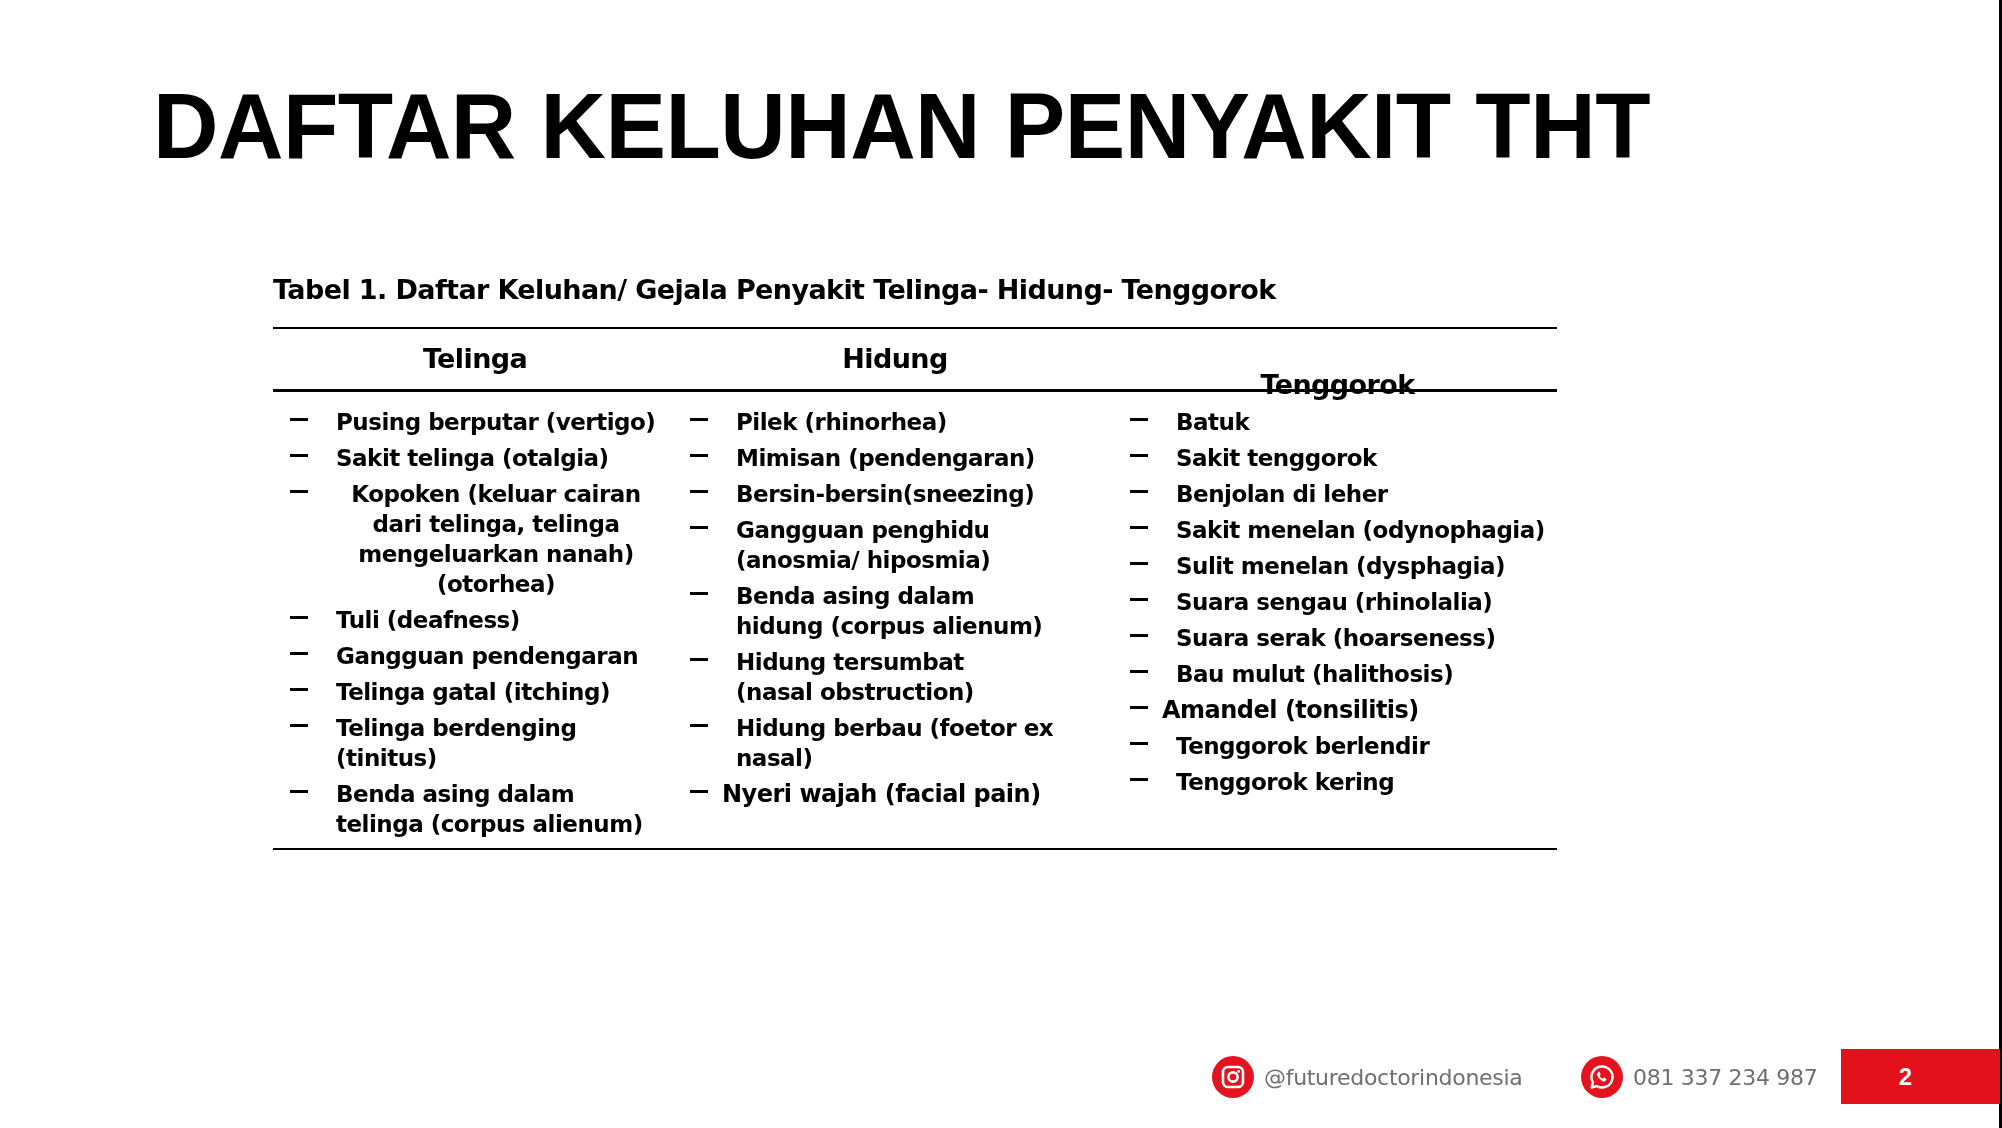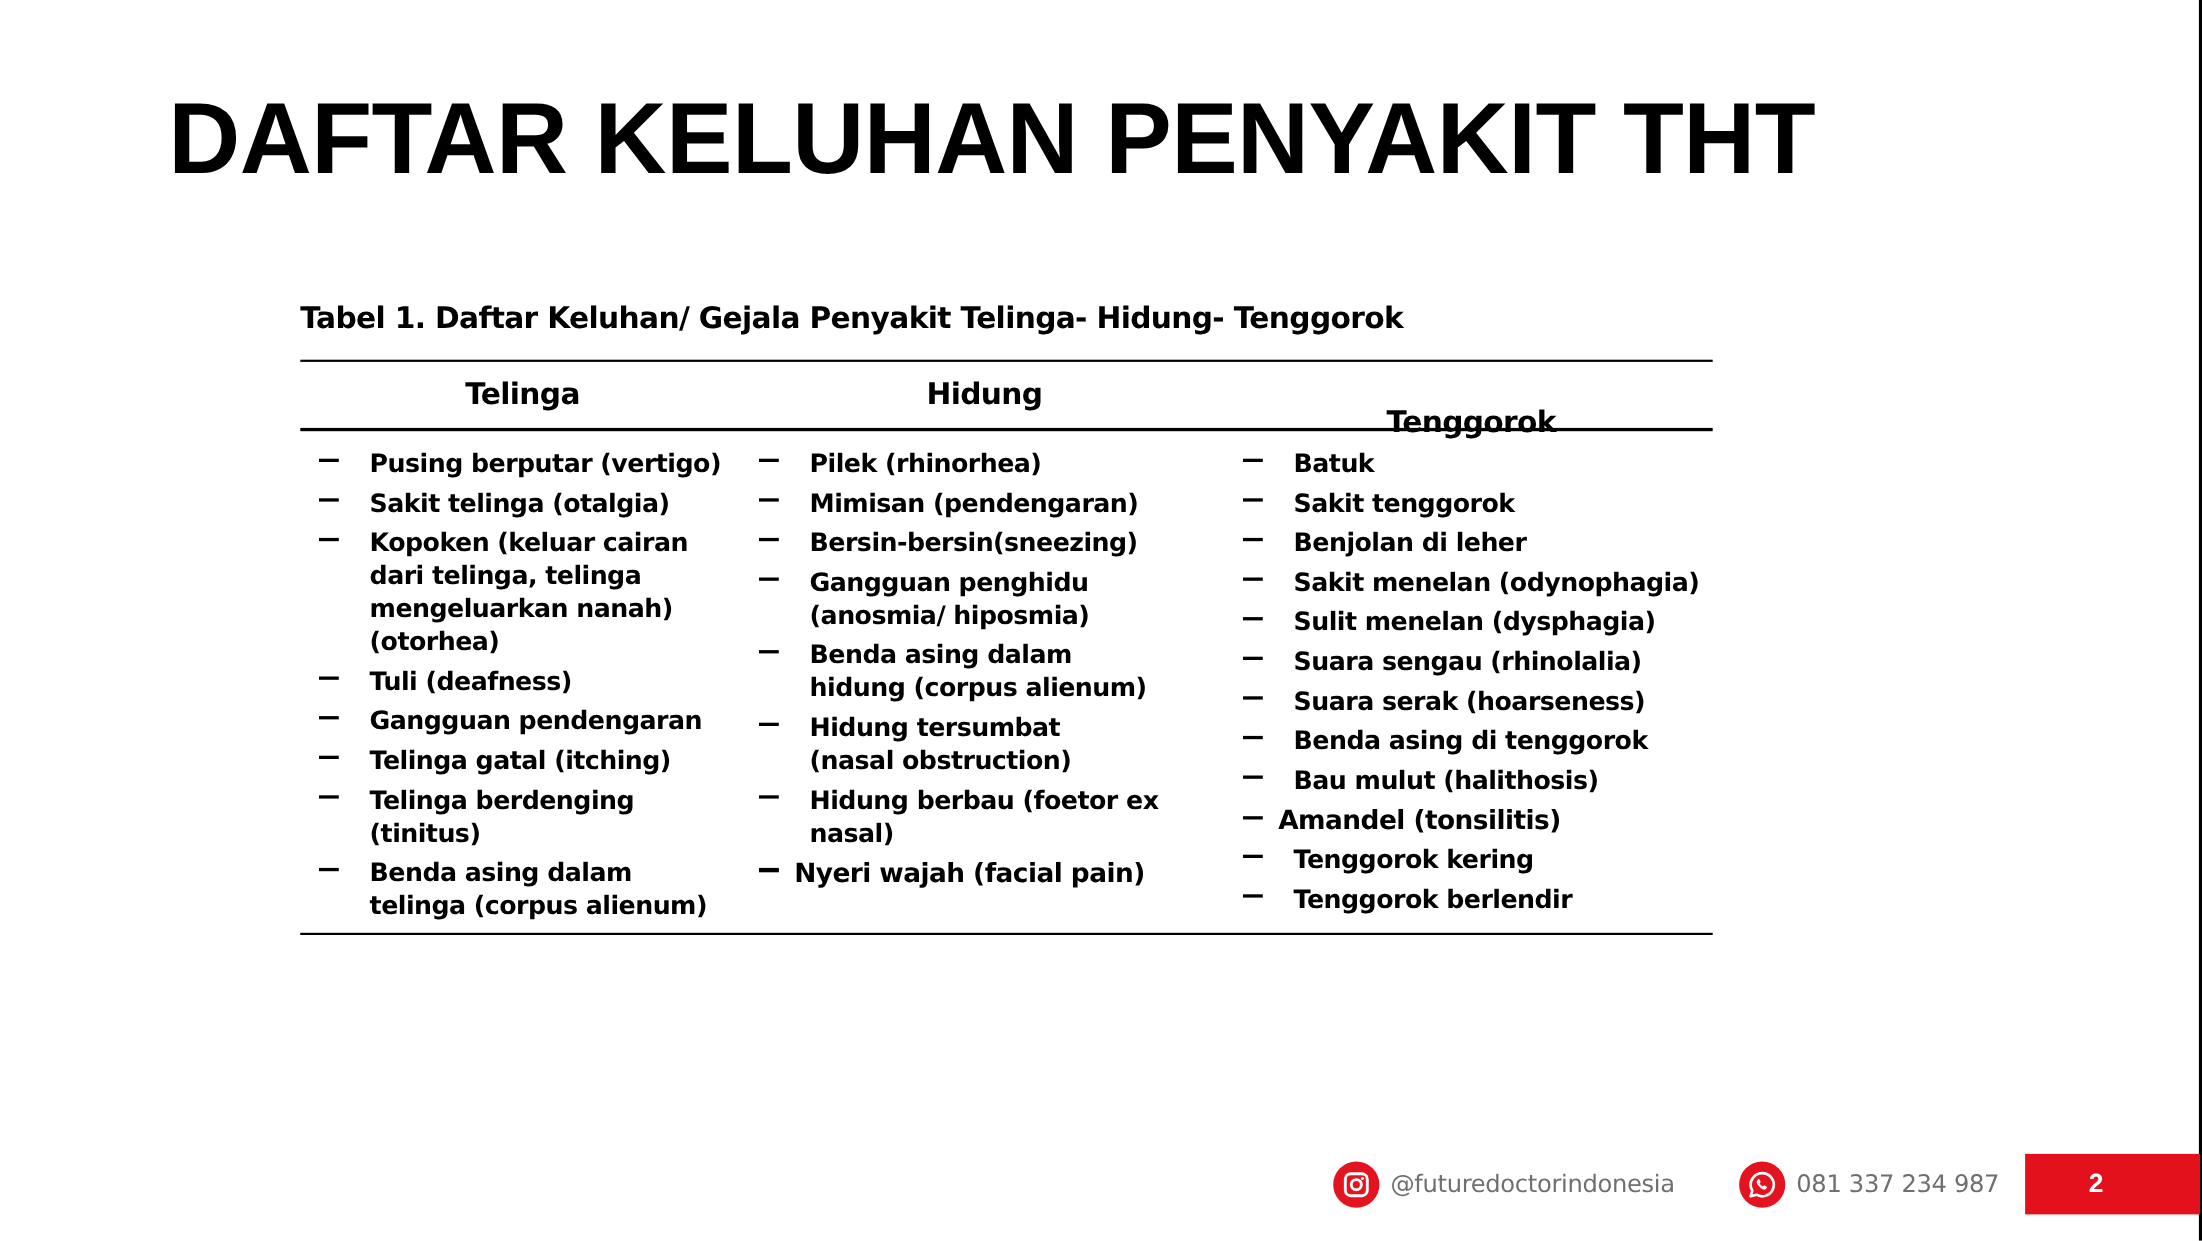--- a/index.html
+++ b/index.html
@@ -44,21 +44,21 @@
   <div class="item">
       <span class="dash"><span class="dash-glyph"></span></span>
       <span class="txt" style="margin-left:46px;">Pusing berputar (vertigo)</span>
     </div>
   <div class="item">
       <span class="dash"><span class="dash-glyph"></span></span>
       <span class="txt" style="margin-left:46px;">Sakit telinga (otalgia)</span>
     </div>
   <div class="item">
       <span class="dash"><span class="dash-glyph"></span></span>
-      <span class="txt" style="margin-left:46px;width:320px;">Kopoken (keluar cairan dari telinga, telinga mengeluarkan nanah) (otorhea)</span>
+      <span class="txt" style="margin-left:46px;width:320px;text-align:center;">Kopoken (keluar cairan dari telinga, telinga mengeluarkan nanah) (otorhea)</span>
     </div>
   <div class="item">
       <span class="dash"><span class="dash-glyph"></span></span>
       <span class="txt" style="margin-left:46px;">Tuli (deafness)</span>
     </div>
   <div class="item">
       <span class="dash"><span class="dash-glyph"></span></span>
       <span class="txt" style="margin-left:46px;">Gangguan pendengaran</span>
     </div>
   <div class="item">
@@ -137,37 +137,33 @@
   <div class="item">
       <span class="dash"><span class="dash-glyph"></span></span>
       <span class="txt" style="margin-left:46px;">Suara sengau (rhinolalia)</span>
     </div>
   <div class="item">
       <span class="dash"><span class="dash-glyph"></span></span>
       <span class="txt" style="margin-left:46px;">Suara serak (hoarseness)</span>
     </div>
   <div class="item">
       <span class="dash"><span class="dash-glyph"></span></span>
-      <span class="txt" style="margin-left:46px;">Benda asing di tenggorok</span>
-    </div>
-  <div class="item">
-      <span class="dash"><span class="dash-glyph"></span></span>
       <span class="txt" style="margin-left:46px;">Bau mulut (halithosis)</span>
     </div>
   <div class="item" style="font-size:24px;">
       <span class="dash"><span class="dash-glyph"></span></span>
       <span class="txt" style="margin-left:32px;">Amandel (tonsilitis)</span>
     </div>
   <div class="item">
       <span class="dash"><span class="dash-glyph"></span></span>
-      <span class="txt" style="margin-left:46px;">Tenggorok kering</span>
+      <span class="txt" style="margin-left:46px;">Tenggorok berlendir</span>
     </div>
   <div class="item">
       <span class="dash"><span class="dash-glyph"></span></span>
-      <span class="txt" style="margin-left:46px;">Tenggorok berlendir</span>
+      <span class="txt" style="margin-left:46px;">Tenggorok kering</span>
     </div>
 </div>
 
 <div class="footer" style="left:1212px;">
   <div class="icon-circle">
     <svg width="26" height="26" viewBox="0 0 26 26">
       <rect x="3" y="3" width="20" height="20" rx="5" ry="5" fill="none" stroke="#fff" stroke-width="2.6"></rect>
       <circle cx="13" cy="13" r="4.6" fill="none" stroke="#fff" stroke-width="2.6"></circle>
       <circle cx="18.6" cy="7.4" r="1.4" fill="#fff"></circle>
     </svg>

